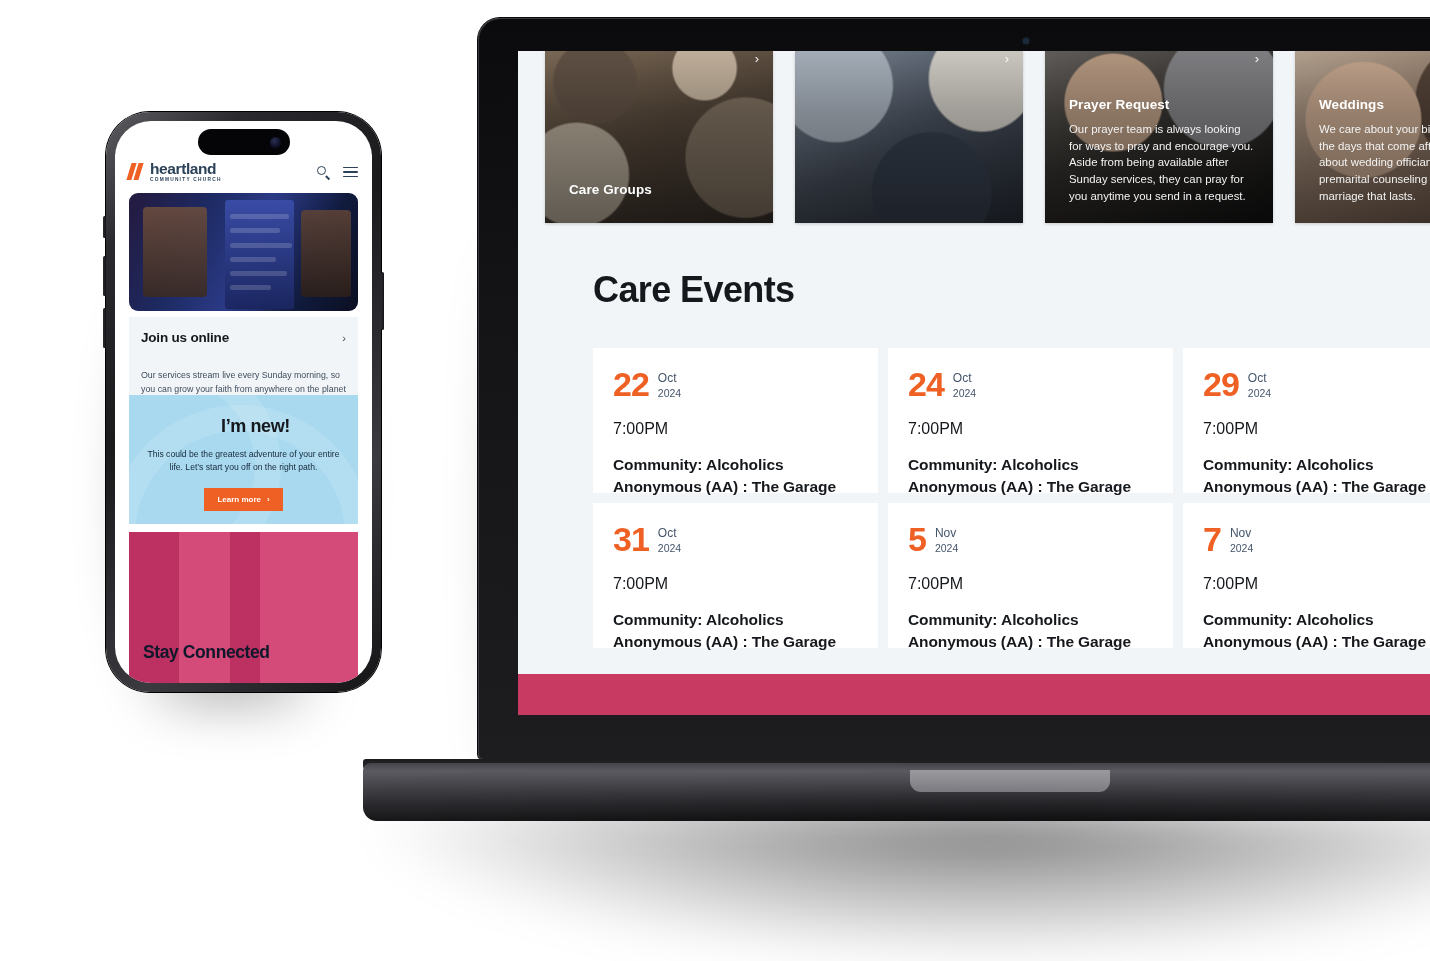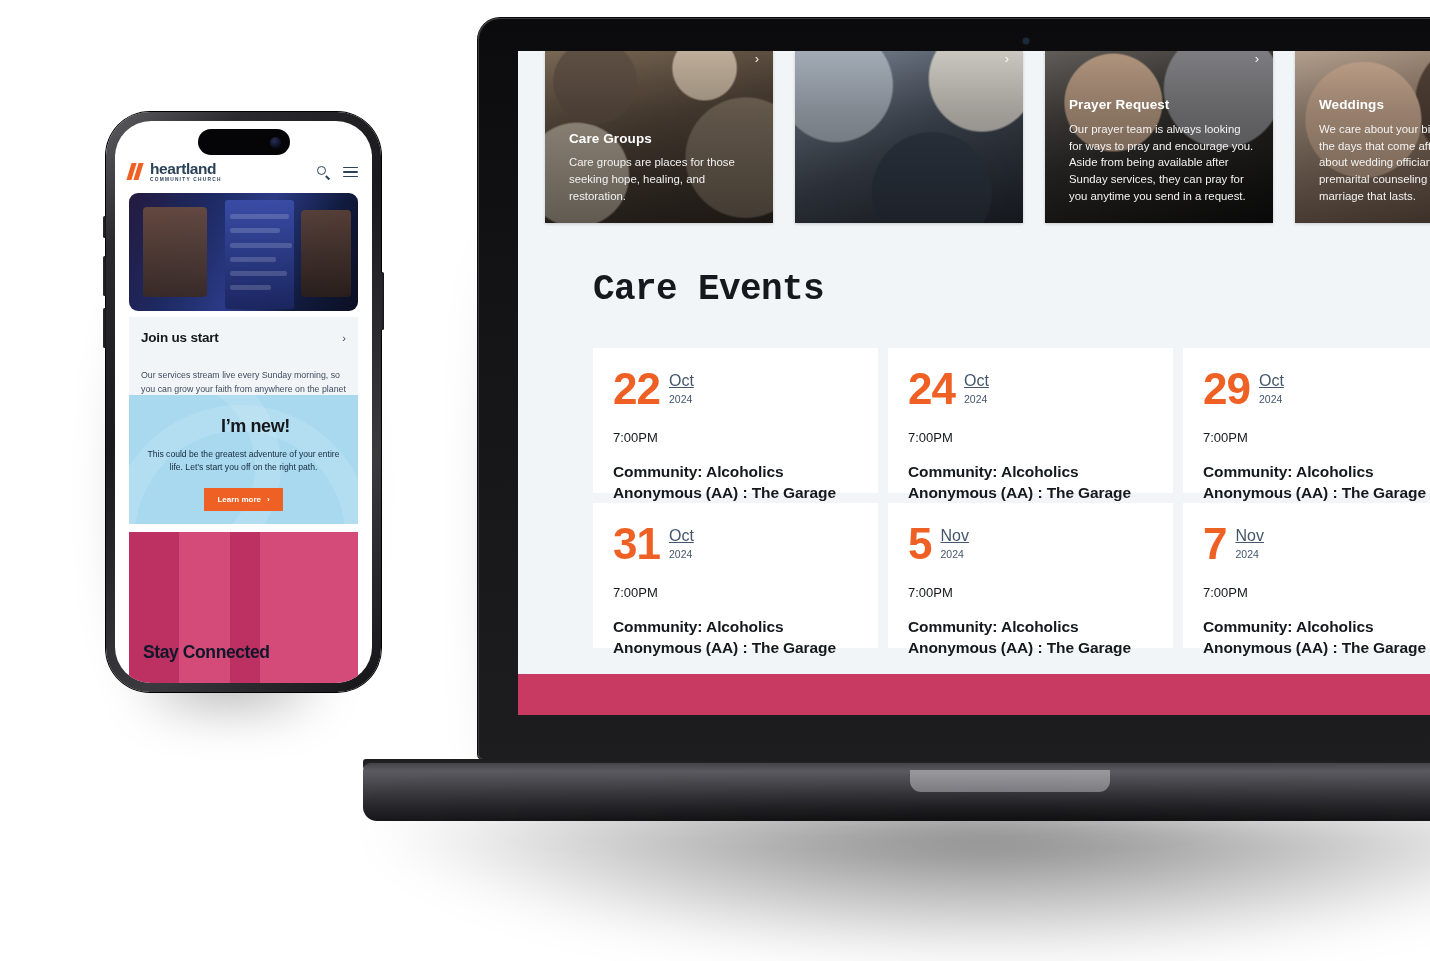--- a/index.html
+++ b/index.html
@@ -91,33 +91,33 @@
   .cc-scrim{position:absolute;inset:0;background:linear-gradient(180deg,rgba(0,0,0,.12) 0%,rgba(0,0,0,.30) 35%,rgba(0,0,0,.52) 100%);}
   .cc-body{position:absolute;left:24px;right:18px;bottom:18px;color:#fff;}
   .cc-title{font-size:13.5px;font-weight:700;letter-spacing:.1px;margin-bottom:7px;line-height:1.2;}
   .cc-desc{font-size:11.4px;line-height:1.48;font-weight:400;color:#f2f2f2;}
   .cc-arrow{position:absolute;right:14px;font-size:13px;color:#fff;opacity:.92;font-weight:400;}
 
   .events-head{
     position:absolute;left:75px;top:218px;right:0;
     display:flex;align-items:center;
   }
-  .events-title{font-size:36px;font-weight:700;color:#15181c;letter-spacing:-.6px;font-family:Liberation Mono, monospace;}
+  .events-title{font-size:36px;font-weight:700;color:#15181c;letter-spacing:-.6px;}
 
   .events-grid{
     position:absolute;left:75px;top:297px;
     display:grid;grid-template-columns:repeat(3,285px);gap:10px 10px;
   }
   .ev-card{background:#fff;width:285px;height:145px;padding:20px 20px 0 20px;box-sizing:border-box;cursor:pointer;}
   .ev-datebar{display:flex;align-items:flex-start;gap:9px;}
-  .ev-day{font-size:44px;line-height:.95;font-weight:700;color:#ef6024;letter-spacing:-1px;}
+  .ev-day{font-size:34px;line-height:.95;font-weight:700;color:#ef6024;letter-spacing:-1px;}
   .ev-md{padding-top:2px;}
-  .ev-mon{font-size:16px;color:#44556b;line-height:1.35;font-weight:500;text-decoration:underline;}
+  .ev-mon{font-size:12px;color:#44556b;line-height:1.35;font-weight:500;}
   .ev-yr{font-size:10.5px;color:#44556b;line-height:1.35;font-weight:500;}
-  .ev-time{font-size:13px;color:#15181c;margin-top:20px;font-weight:400;}
+  .ev-time{font-size:16px;color:#15181c;margin-top:20px;font-weight:400;}
   .ev-name{font-size:15.5px;font-weight:700;color:#15181c;margin-top:16px;line-height:1.38;letter-spacing:-.1px;}
 
   .pink-band{
     position:absolute;left:0px;top:623px;width:100%;height:46px;background:#c93a62;
   }
 
   
   .phone{position:absolute;left:106px;top:112px;width:275px;height:580px;}
   .phone-shadow{
     position:absolute;left:4px;top:36px;width:268px;height:570px;
@@ -206,21 +206,20 @@
         <div class="site">
 
           <div class="care-cards">
 
             <div class="care-card">
               <div class="cc-img cc-1"></div>
               <div class="cc-scrim"></div>
               <div class="cc-arrow">›</div>
               <div class="cc-body">
                 <div class="cc-title">Care Groups</div>
-                <div class="cc-desc">Care groups are places for those seeking hope, healing, and restoration.</div>
               </div>
             </div>
 
             <div class="care-card">
               <div class="cc-img cc-2"></div>
               <div class="cc-scrim"></div>
               <div class="cc-arrow">›</div>
             </div>
 
             <div class="care-card">
@@ -378,21 +377,21 @@
           <div class="line" style="left:44%;top:18%;width:26%;height:5px;"></div>
           <div class="line" style="left:44%;top:30%;width:22%;height:5px;"></div>
           <div class="line" style="left:44%;top:42%;width:27%;height:5px;"></div>
           <div class="line" style="left:44%;top:54%;width:20%;height:5px;"></div>
           <div class="line" style="left:44%;top:66%;width:25%;height:5px;"></div>
           <div class="line" style="left:44%;top:78%;width:18%;height:5px;"></div>
         </div>
 
         <div class="ph-join">
           <div class="ph-join-h">
-            <div class="ph-join-title">Join us start</div>
+            <div class="ph-join-title">Join us online</div>
             <div class="ph-join-arrow">›</div>
           </div>
           <div class="ph-join-p">Our services stream live every Sunday morning, so you can grow your faith from anywhere on the planet that has WiFi.</div>
         </div>
 
         <div class="ph-new">
           <div class="swirl" style="left:-70px;top:-40px;width:170px;height:170px;"></div>
           <div class="swirl" style="left:-20px;top:10px;width:210px;height:210px;"></div>
           <div class="ph-new-t">I’m new!</div>
           <div class="ph-new-p">This could be the greatest adventure of your entire life. Let’s start you off on the right path.</div>

